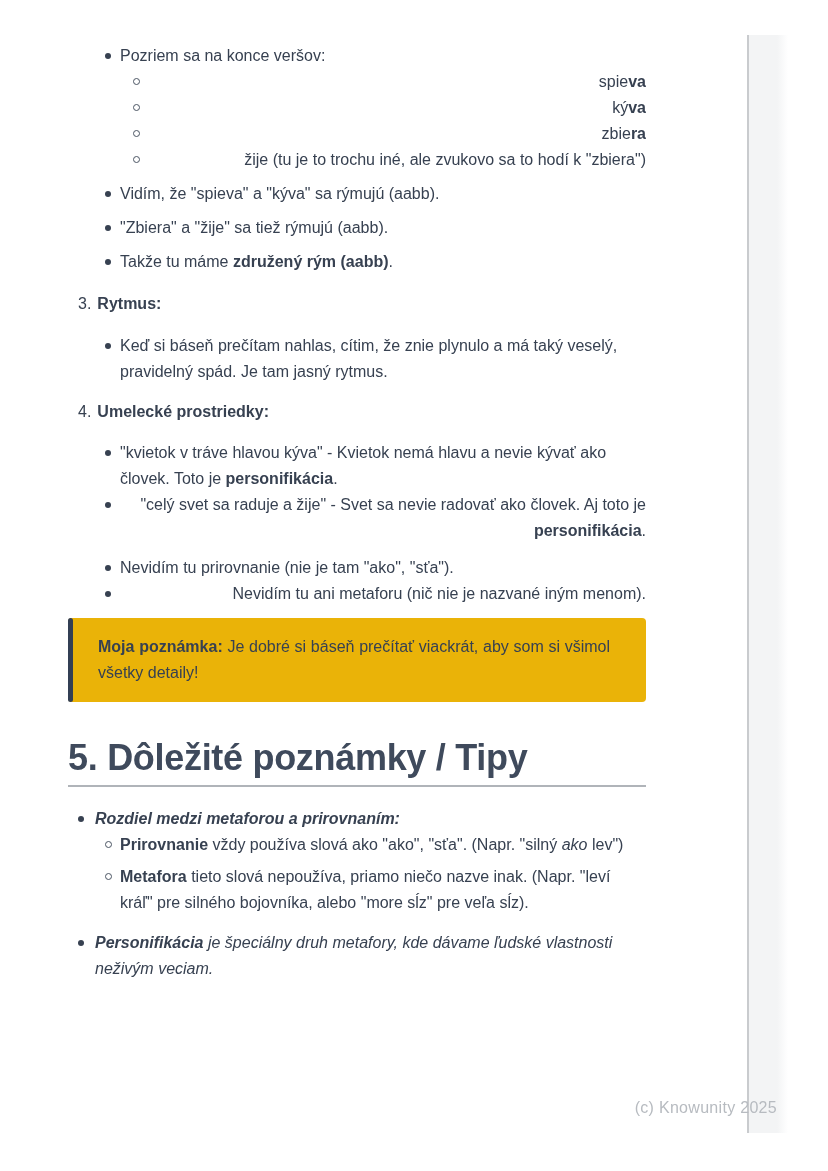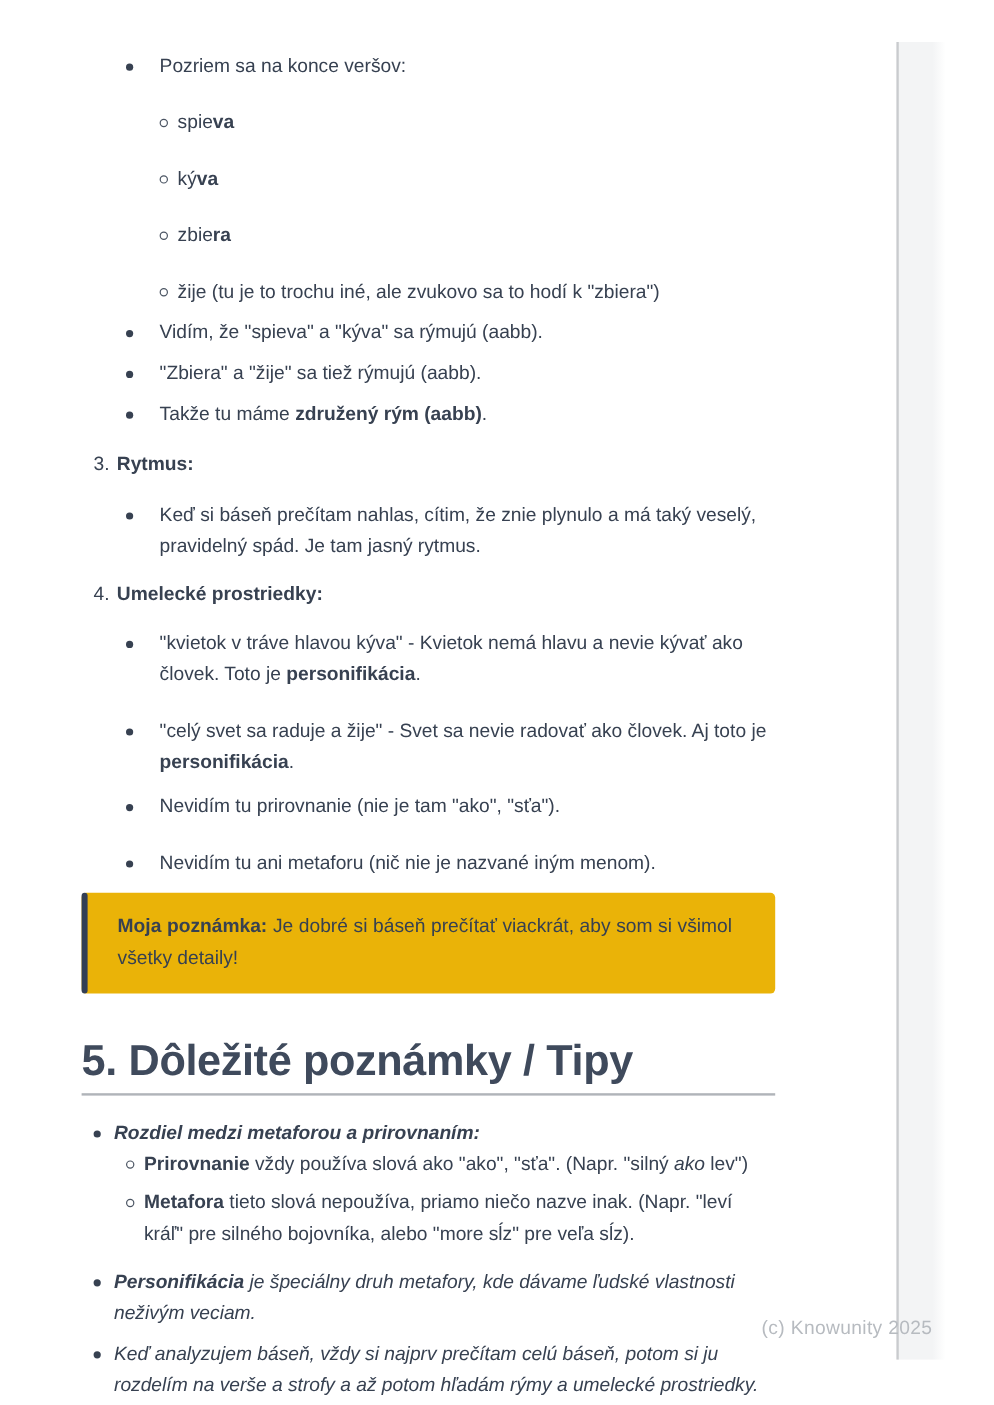--- a/index.html
+++ b/index.html
@@ -14,31 +14,31 @@
   .content {
     position:absolute; left:68px; top:30px; width:578px;
     font-size:16px; line-height:26px;
   }
   .row { display:flex; align-items:flex-start; margin-top:8px; }
   .marker { flex:0 0 15px; display:flex; }
   .marker.w17 { flex:0 0 17px; }
   .disc { width:6px; height:6px; border-radius:50%; background:#374151; margin-top:10px; }
   .circ { width:7px; height:7px; border-radius:50%; border:1.6px solid #4b5563; margin-top:9px; background:#fff; }
   .ind-num { padding-left:10px; }
-  .ind-b   { padding-left:37px;gap:13px; }
+  .ind-b   { padding-left:37px; }
   .ind-c   { padding-left:65px; }
   .ind-b2  { padding-left:10px;font-style:italic; }
   .ind-c2  { padding-left:37px; }
   .txt { flex:1; }
   strong { font-weight:700; }
   em { font-style:italic; }
   .num { margin-right:6px; }
   .bold { font-weight:700; }
   .nowrap { white-space:nowrap; }
-  .mt0{margin-top:0;} .mt6{margin-top:6px;} .mt7{margin-top:21px;} .mt8{margin-top:8px;}
+  .mt0{margin-top:0;} .mt6{margin-top:6px;} .mt7{margin-top:0;text-align:right;} .mt8{margin-top:8px;}
   .mt11{margin-top:11px;} .mt13{margin-top:13px;} .mt14{margin-top:14px;} .mt15{margin-top:15px;}
   .mt16{margin-top:16px;} .mt19{margin-top:19px;}
   .note {
     margin-top:11px; position:relative; background:#eab308;
     border-radius:4px; padding:16px 24px 16px 30px;
   }
   .note-bar {
     position:absolute; left:0; top:0; bottom:0; width:5px;
     border-radius:4px; background:#333f54;
   }
@@ -189,25 +189,19 @@
             <i class="circ"></i>
           </span>
         <p class="txt"><strong>Metafora</strong><span> tieto slová nepoužíva, priamo niečo nazve inak. (Napr. "leví kráľ" pre silného bojovníka, alebo "more sĺz" pre veľa sĺz).</span></p>
       </div>
       <div class="row ind-b2 mt14">
         <span class="marker w17">
             <i class="disc"></i>
           </span>
         <p class="txt"><strong>Personifikácia</strong><span> je špeciálny druh metafory, kde dávame ľudské vlastnosti neživým veciam.</span></p>
       </div>
-      <div class="row ind-b2 mt8">
-        <span class="marker w17">
-            <i class="disc"></i>
-          </span>
-        <p class="txt">Keď analyzujem báseň, vždy si najprv prečítam celú báseň, potom si ju rozdelím na verše a strofy a až potom hľadám rýmy a umelecké prostriedky.</p>
-      </div>
     </section>
 
   </main>
 
   <div class="scroll-strip"></div>
   <div class="watermark">(c) Knowunity 2025</div>
 </div>
 
 </body></html>

